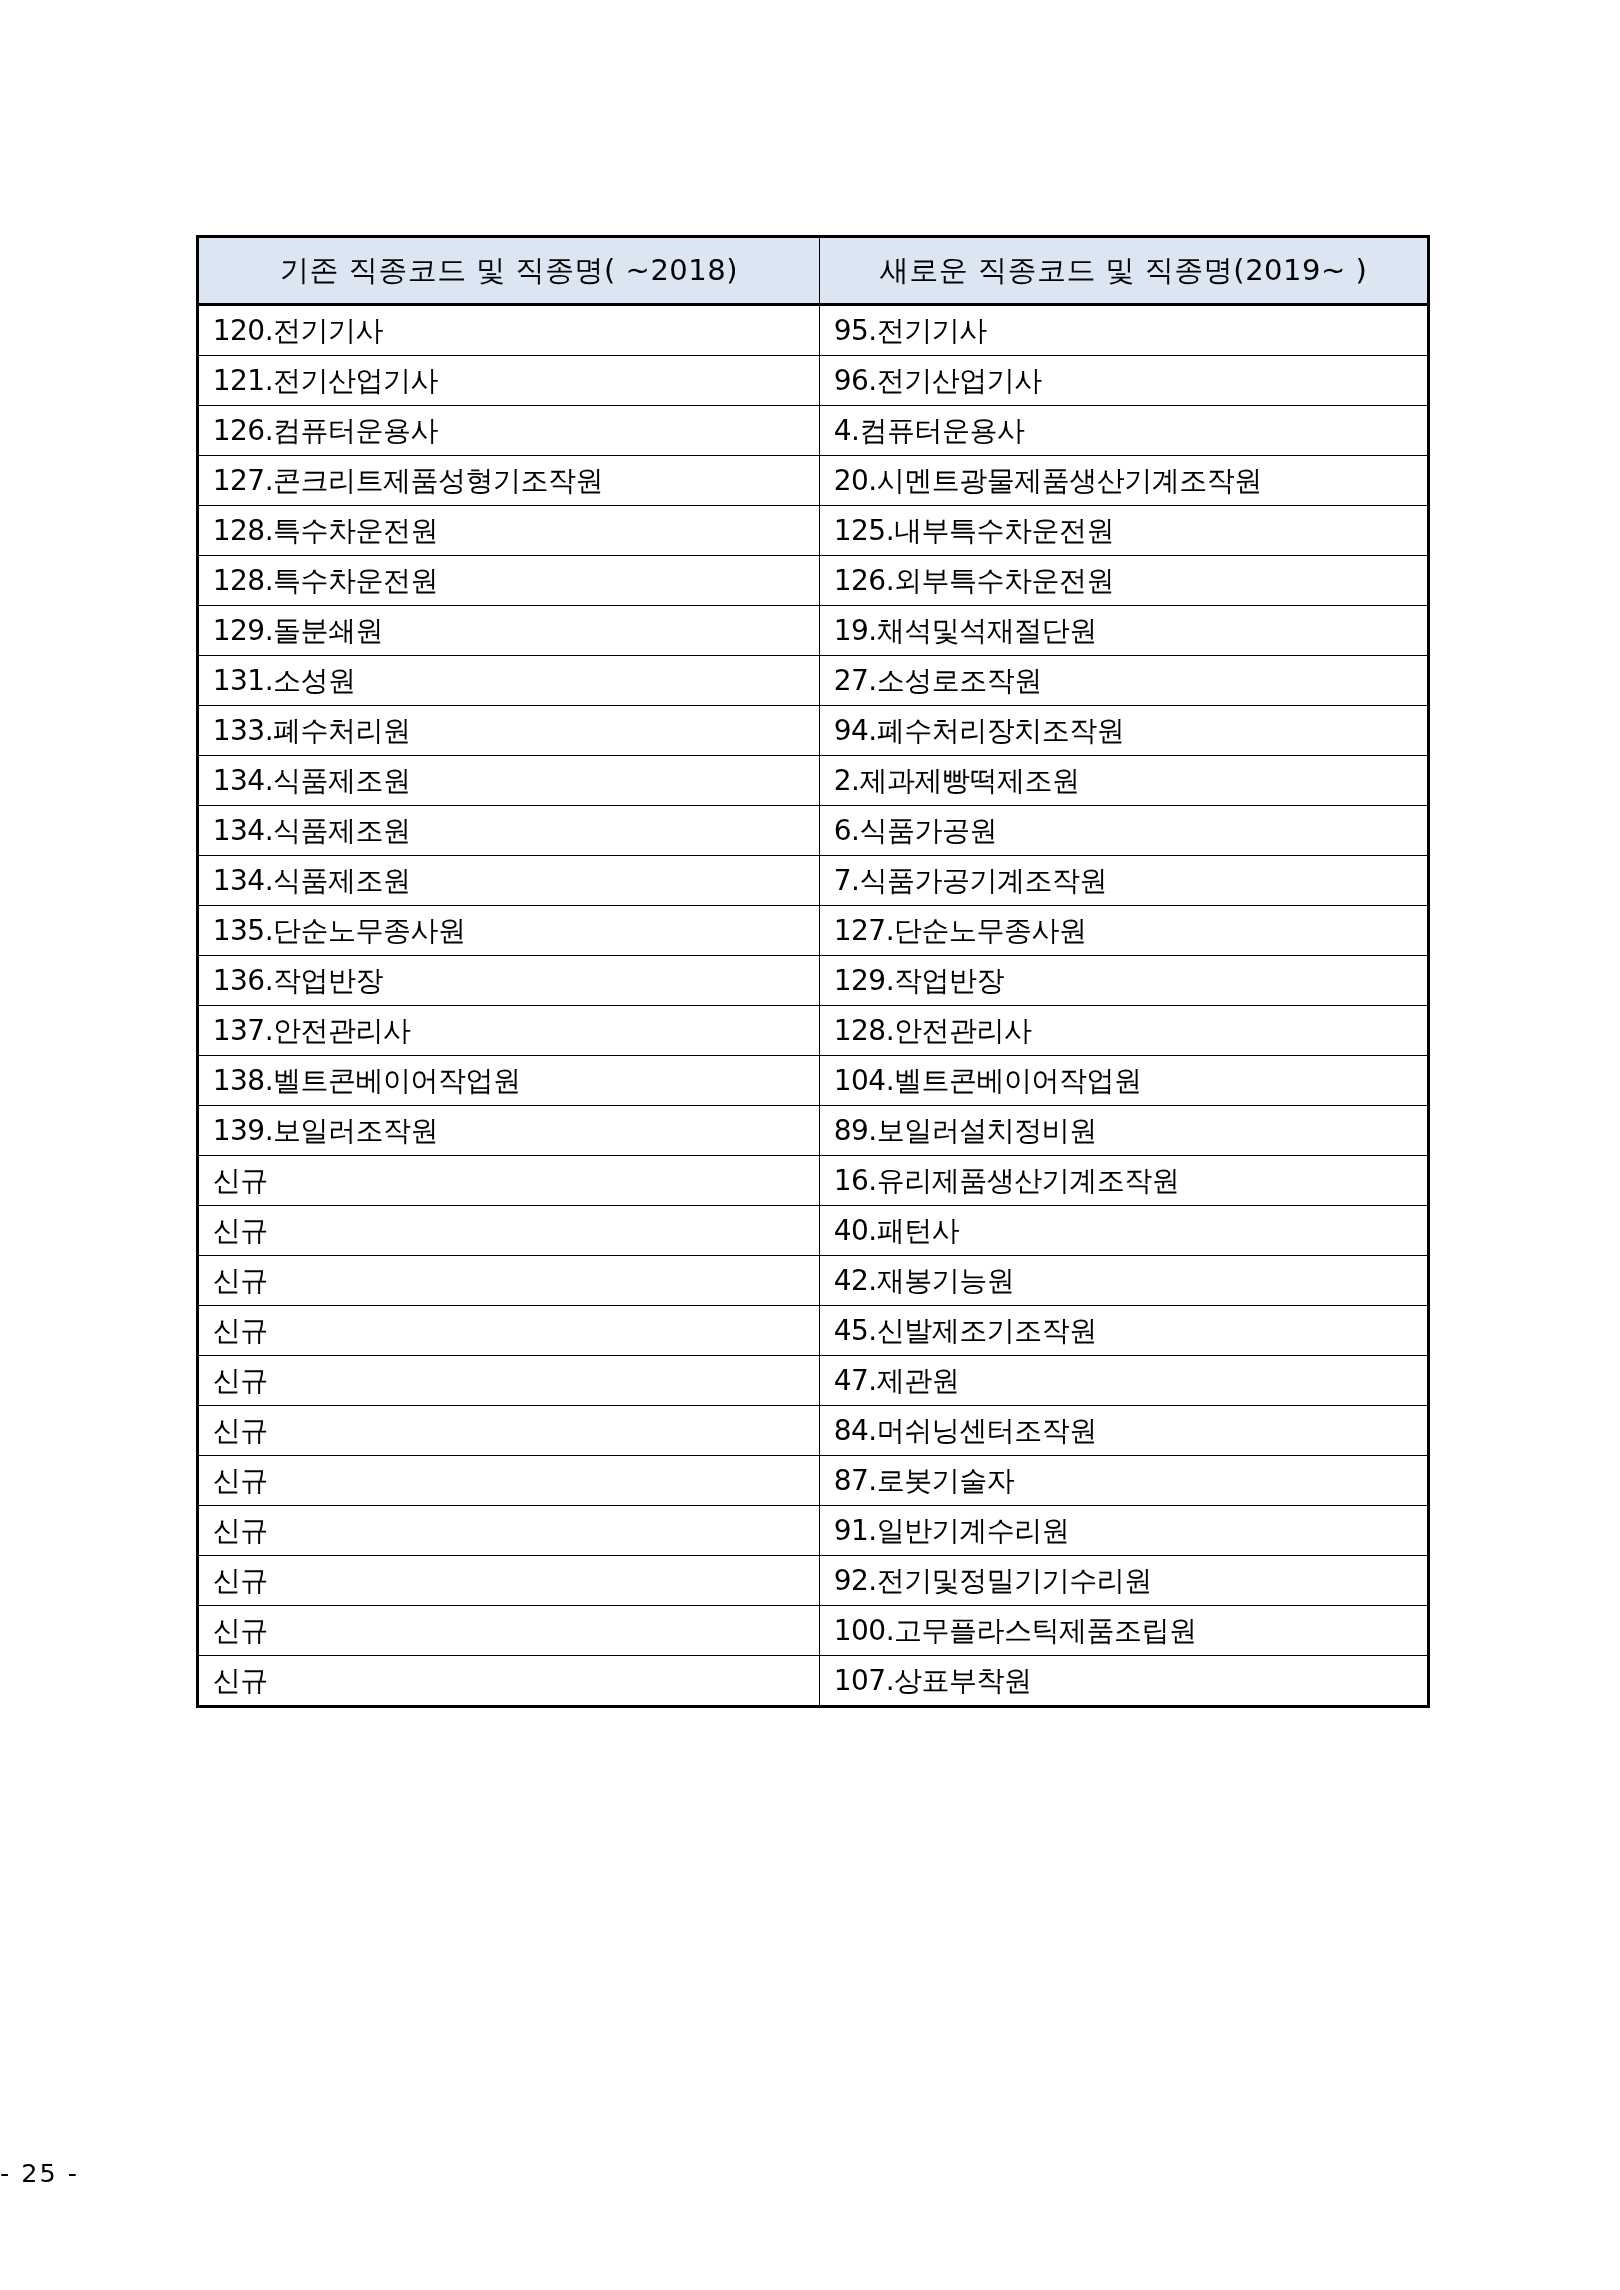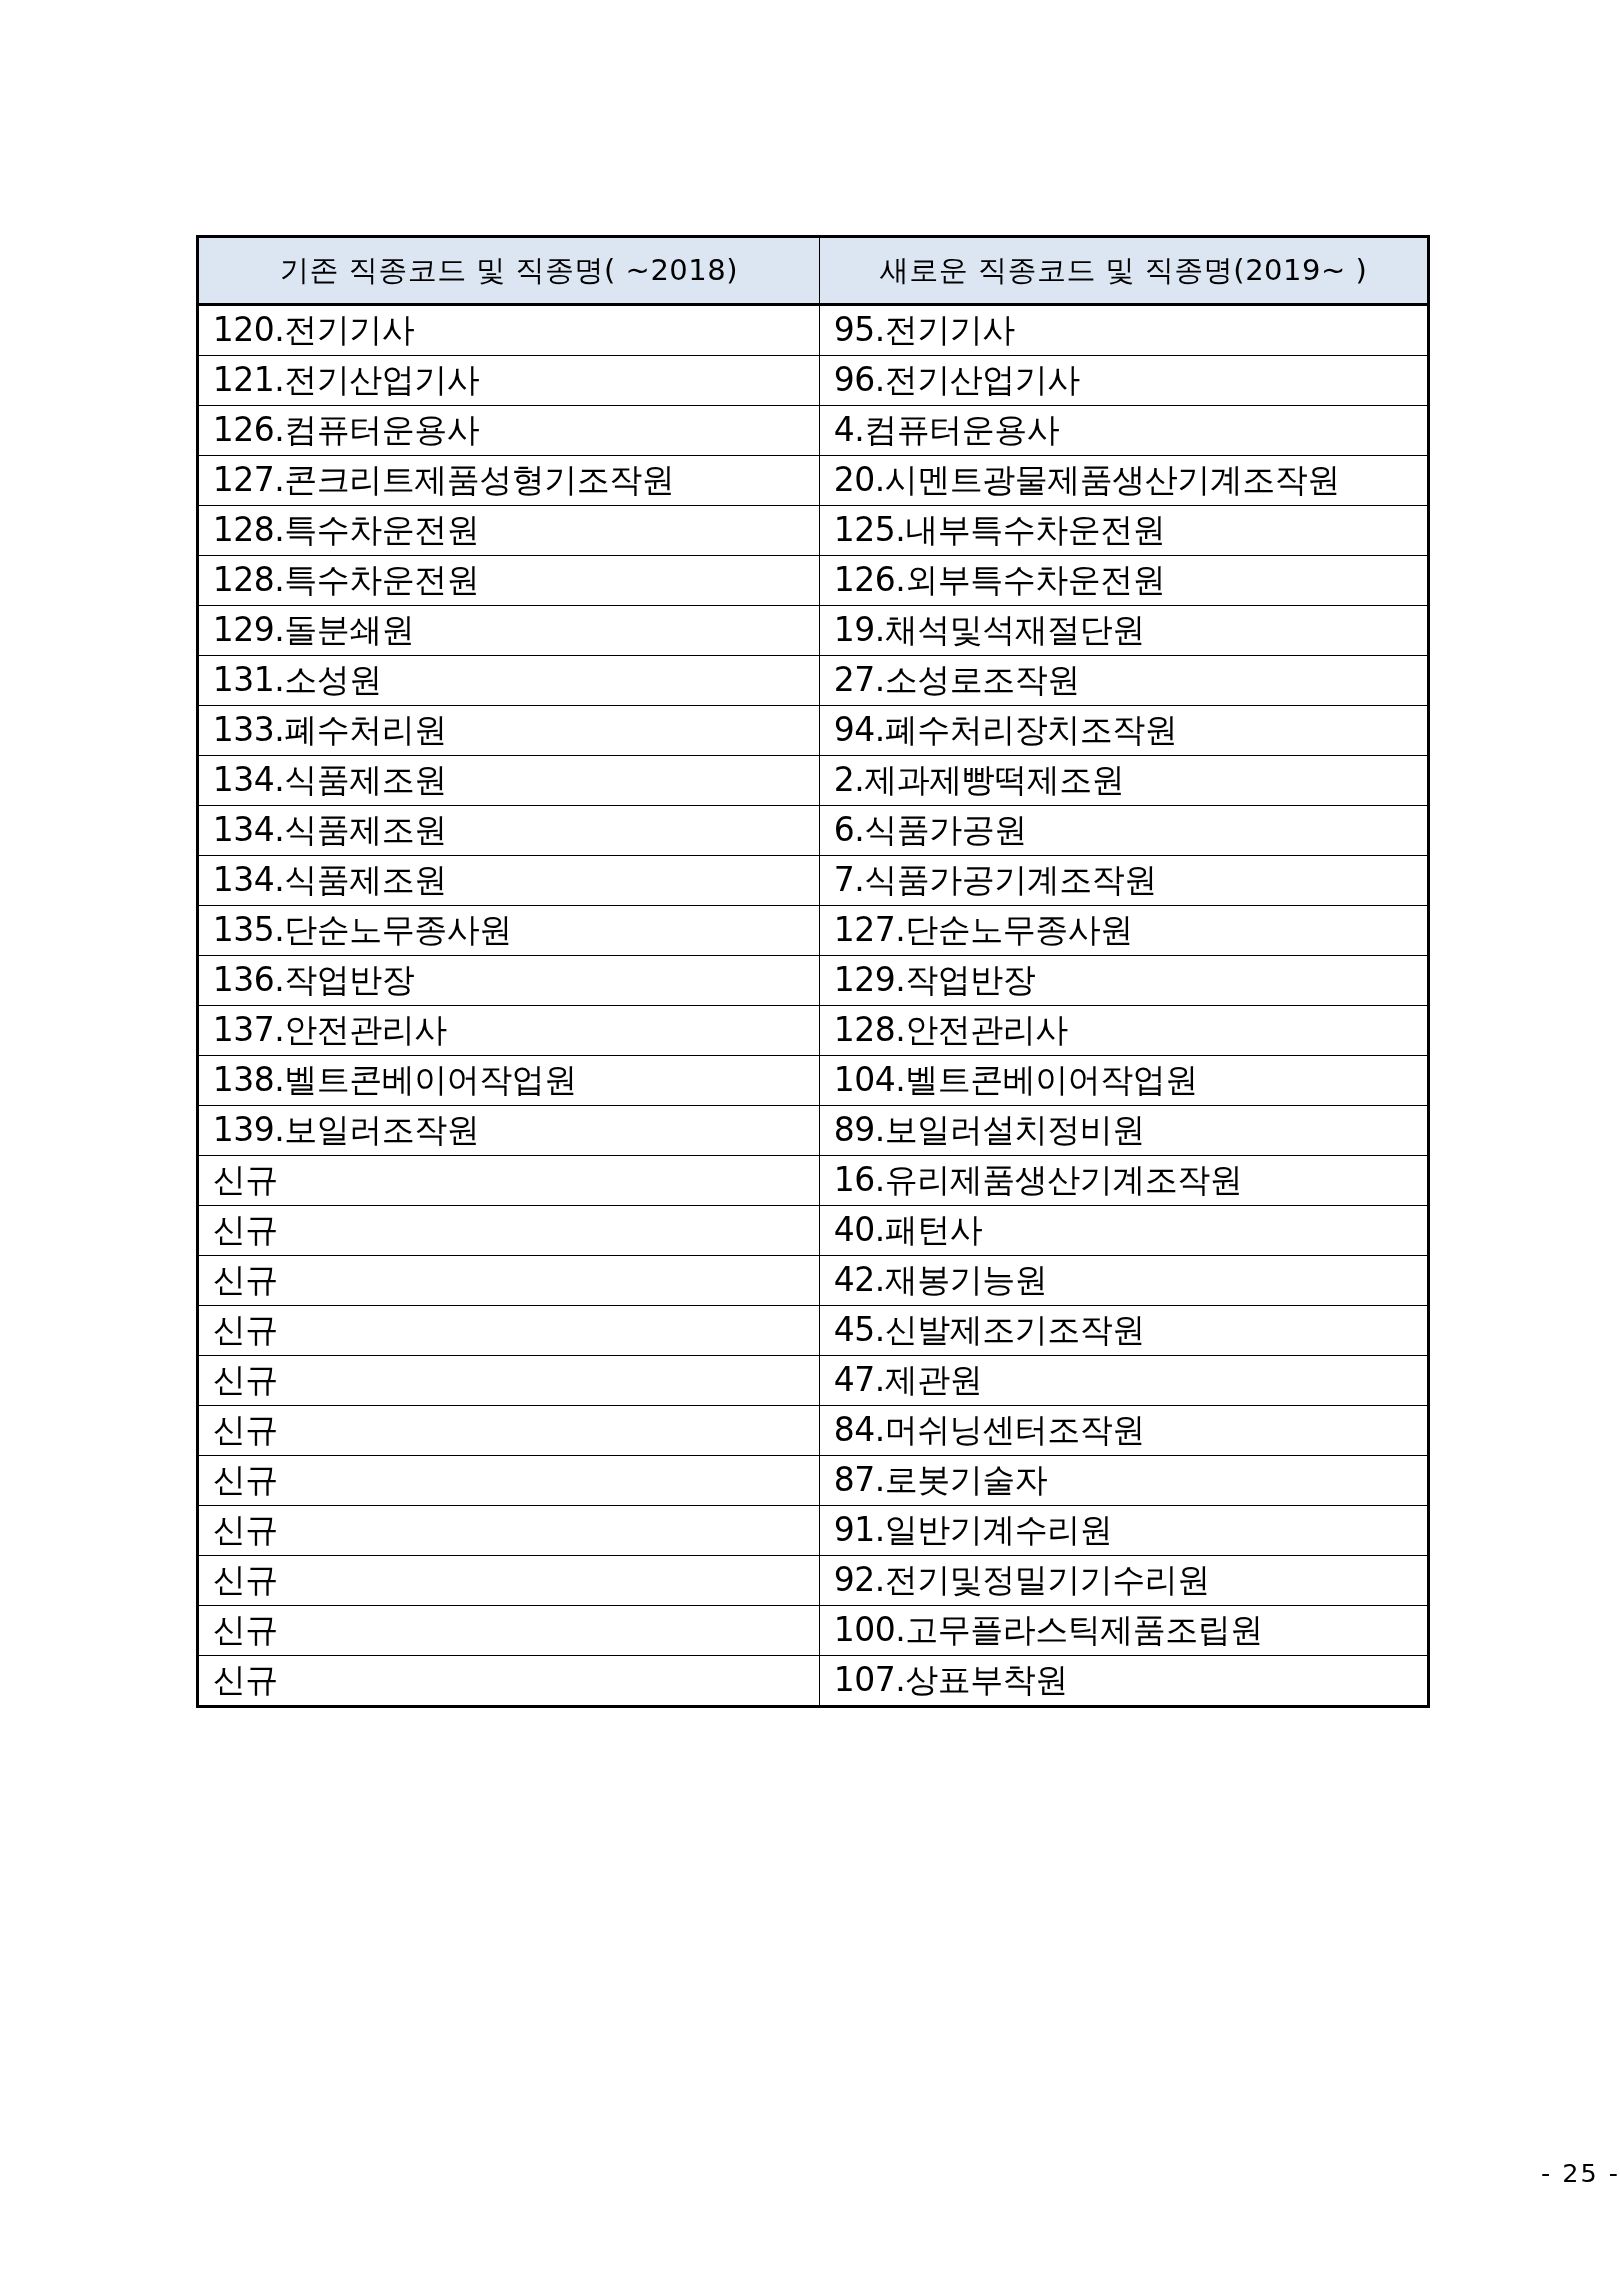--- a/index.html
+++ b/index.html
@@ -41,36 +41,36 @@
       text-align: center;
       vertical-align: middle;
       border-right: 1.5px solid #000;
       border-bottom: 3.9px solid #000;
       padding: 0;
       letter-spacing: 0.5px;
     }
     table.mapping th:last-child { border-right: none; text-align: center; }
     table.mapping td {
       height: 49px;
-      font-size: 33px;
+      font-size: 28px;
       padding: 0 0 0 13.7px;
       border-right: 1.5px solid #000;
       border-bottom: 1.5px solid #000;
       vertical-align: middle;
       white-space: nowrap;
       letter-spacing: -0.5px;
     }
     table.mapping td:last-child { border-right: none; }
     table.mapping tr:last-child td { border-bottom: none; }
     .page-number {
       position: absolute;
       left: 0;
       width: 1620px;
       top: 2158px;
-      text-align: right;
+      text-align: left;
       font-size: 25.5px;
       letter-spacing: 2px;
     }
   </style>
 </head>
 <body>
 
 <div class="page">
   <table class="mapping">
     <colgroup>

